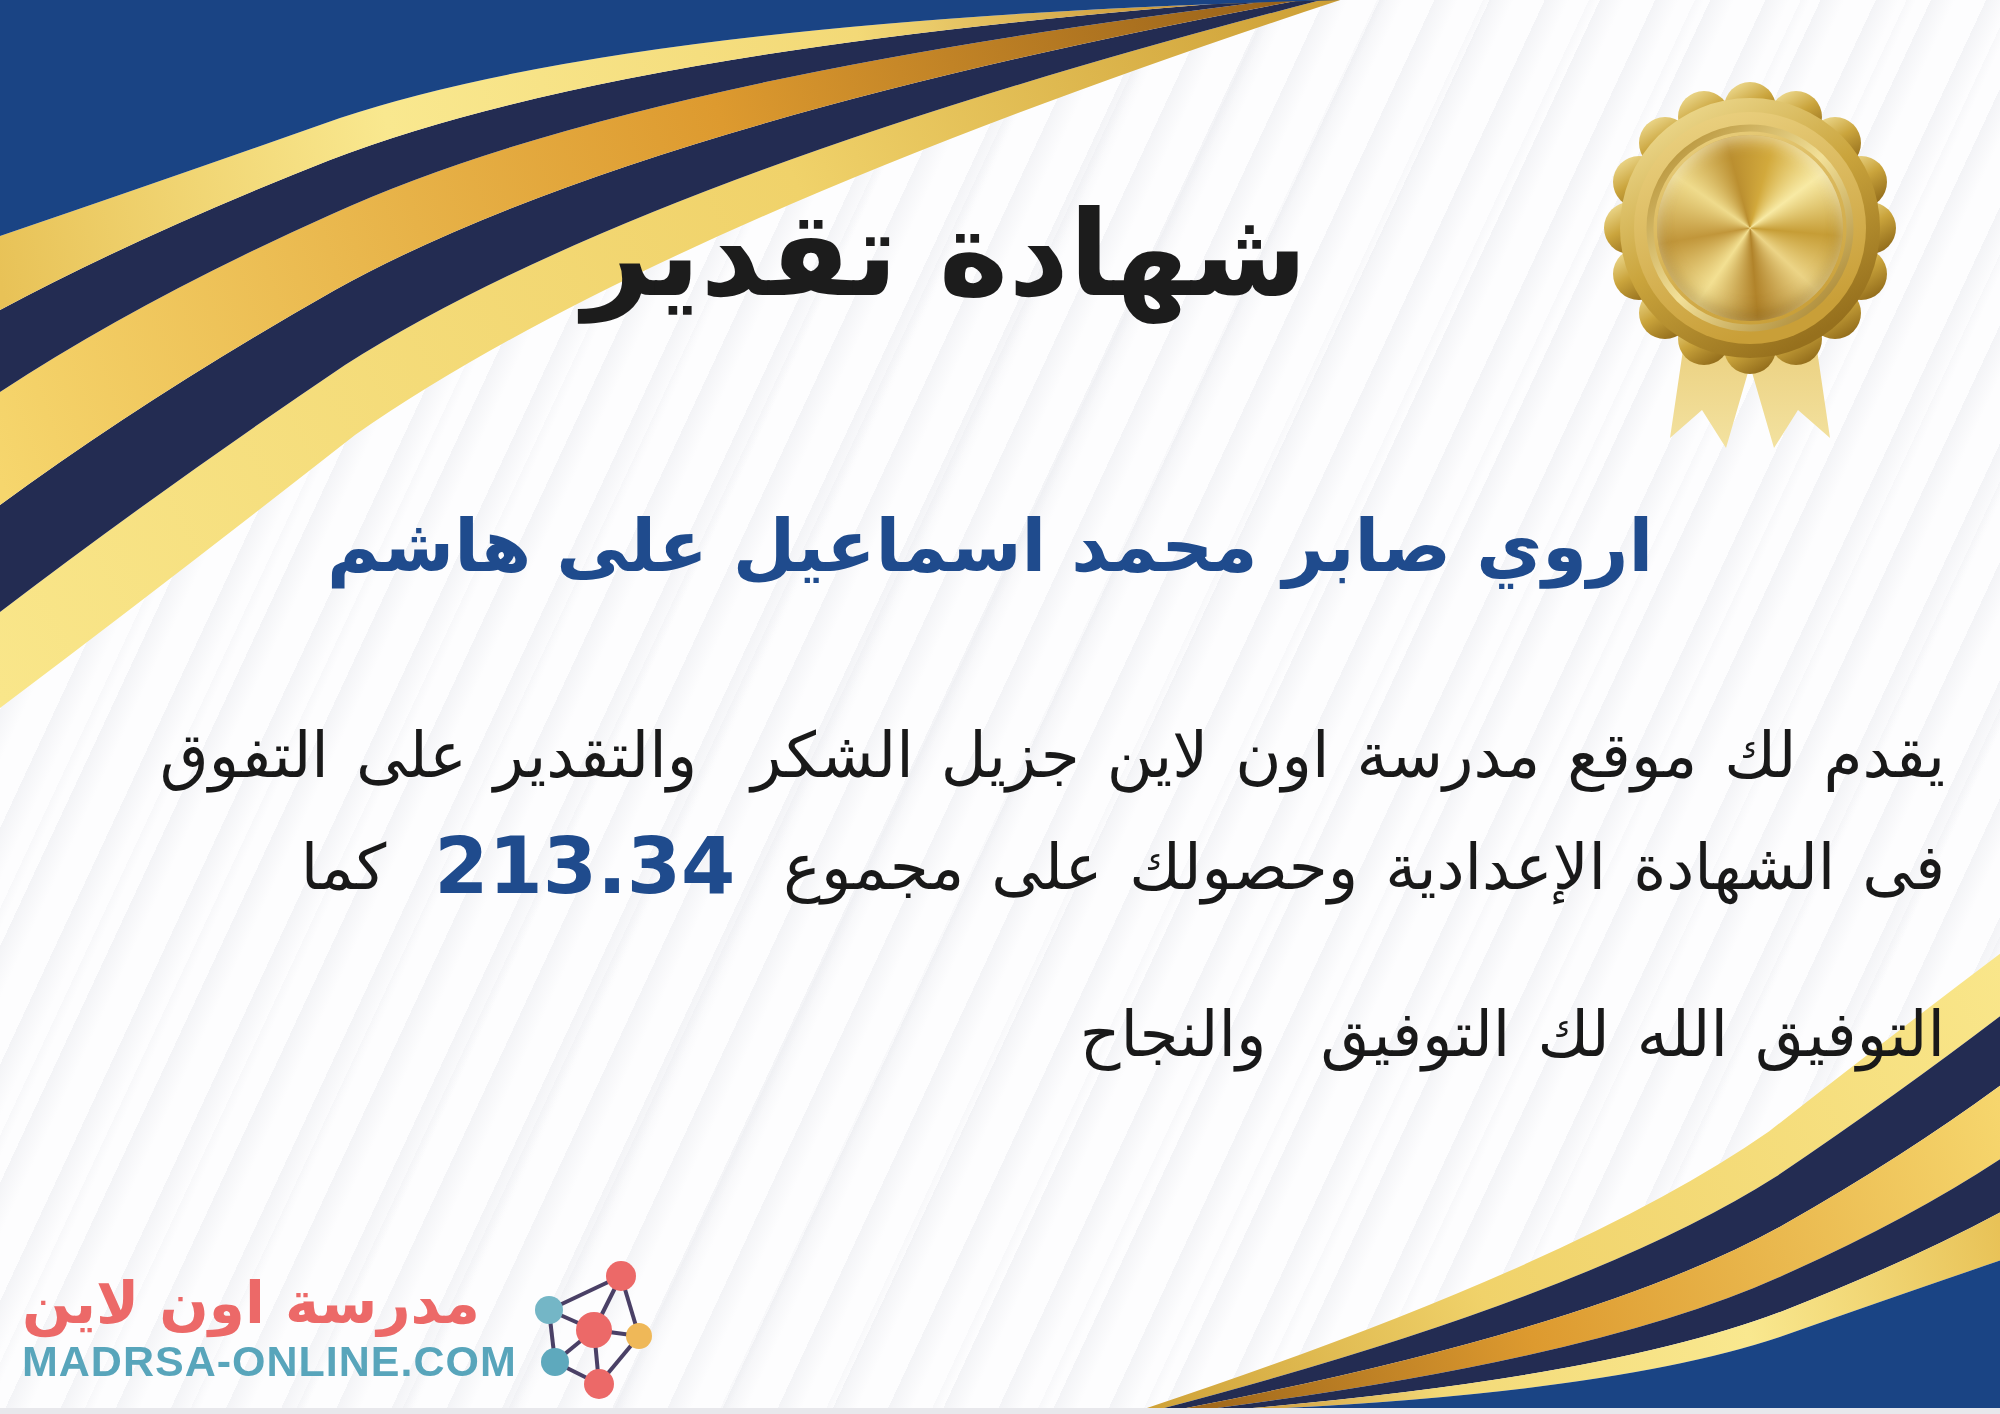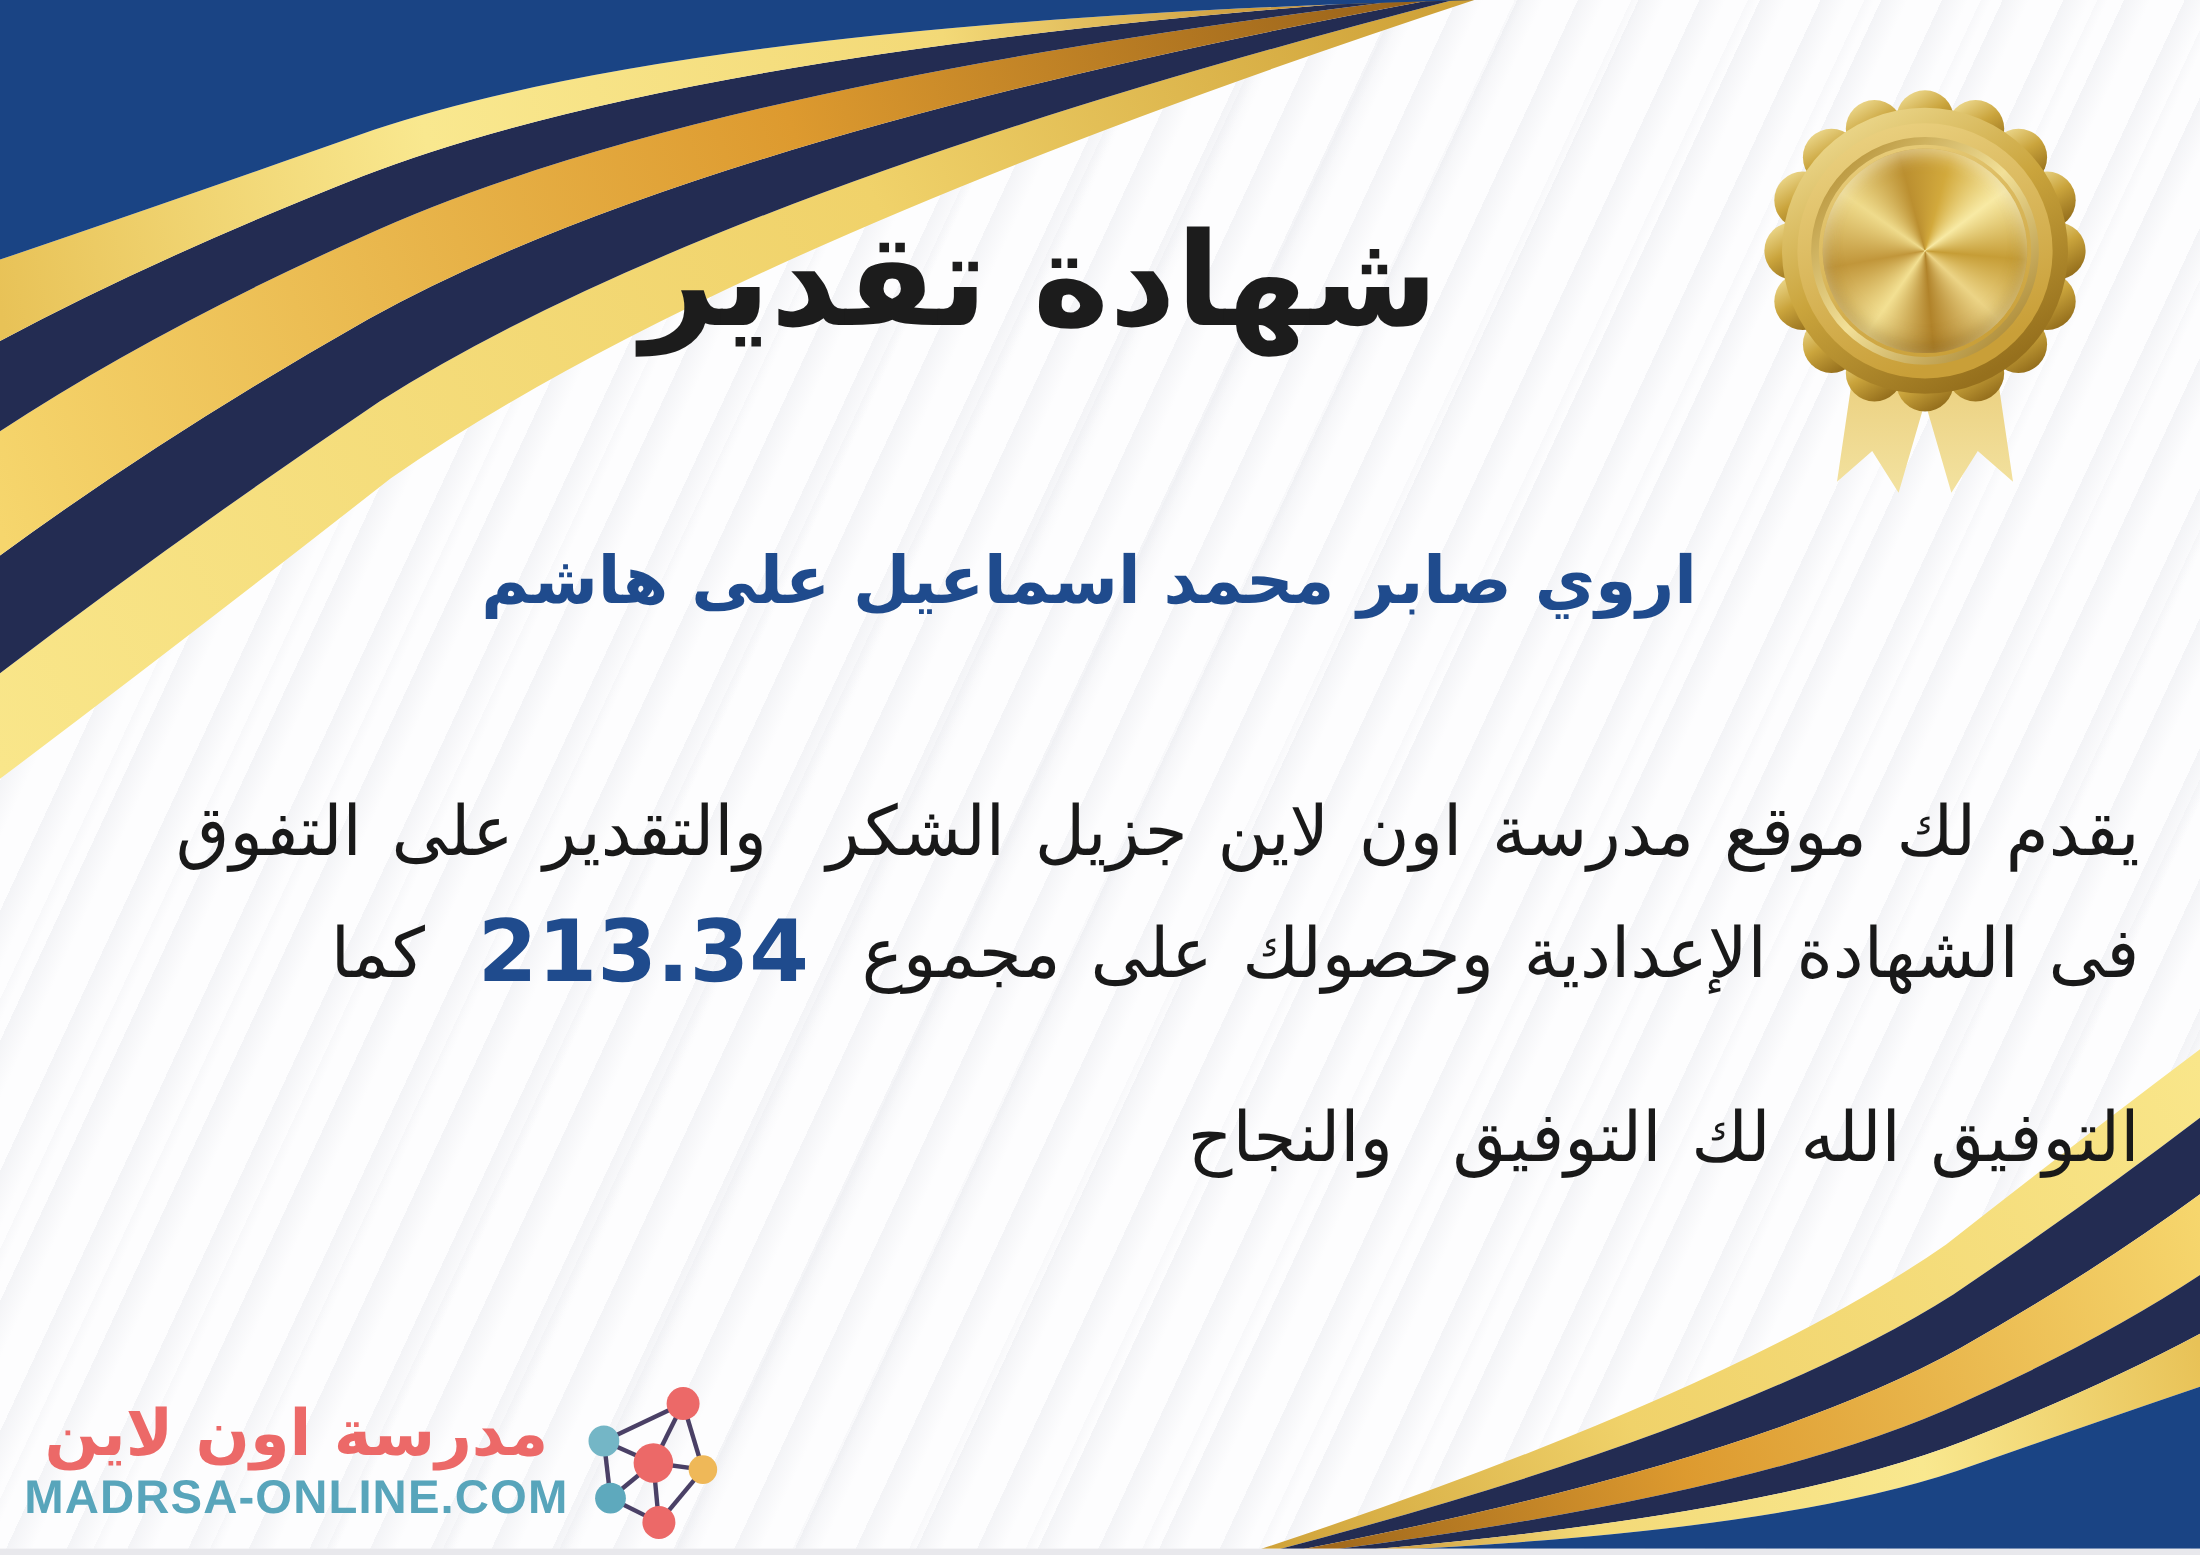--- a/index.html
+++ b/index.html
@@ -24,36 +24,36 @@
     box-shadow:inset 0 6px 14px rgba(255,248,214,.55), inset 0 -8px 16px rgba(108,74,12,.35);
   }
 
   
   .title{
     position:absolute;top:96px;left:0;width:1890px;text-align:center;
     font-size:118px;font-weight:bold;color:#1c1c1c;letter-spacing:0;line-height:1.35;
   }
   .student-name{
     position:absolute;top:438px;left:0;width:1980px;text-align:center;
-    font-size:60px;font-weight:bold;color:#1f4b8d;line-height:1.35;
+    font-size:72px;font-weight:bold;color:#1f4b8d;line-height:1.35;
   }
   .body-text{
     position:absolute;top:700px;left:55px;right:55px;text-align:right;
     font-size:63px;color:#191919;line-height:111px;word-spacing:7px;
   }
   .body-line{white-space:pre-wrap;}
   .score{
     display:inline-block;margin:0 48px;vertical-align:-4px;
     font-size:78px;font-weight:bold;color:#1f4b8d;
   }
   .closing{margin-top:56px;}
 
   
   .logo{position:absolute;left:22px;bottom:6px;display:flex;align-items:center;gap:16px;direction:ltr;}
-  .logo-text{display:flex;flex-direction:column;align-items:center;gap:2px;}
+  .logo-text{display:flex;flex-direction:column;align-items:flex-start;gap:2px;}
   .logo-arabic{font-size:58px;font-weight:bold;color:#ec6968;line-height:1.1;}
   .logo-domain{font-size:43px;font-weight:bold;color:#58a5bb;letter-spacing:1px;line-height:1.1;
     font-family:"Liberation Sans",sans-serif;}
 </style>
 </head>
 <body>
 
 <div class="canvas">
 
   <svg class="decor" viewBox="0 0 2000 1414" aria-hidden="true">

